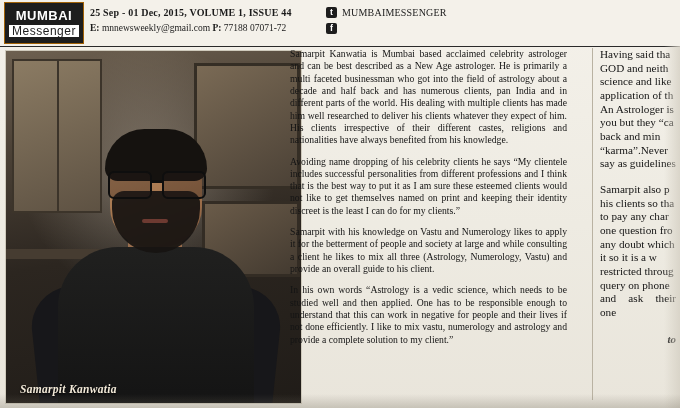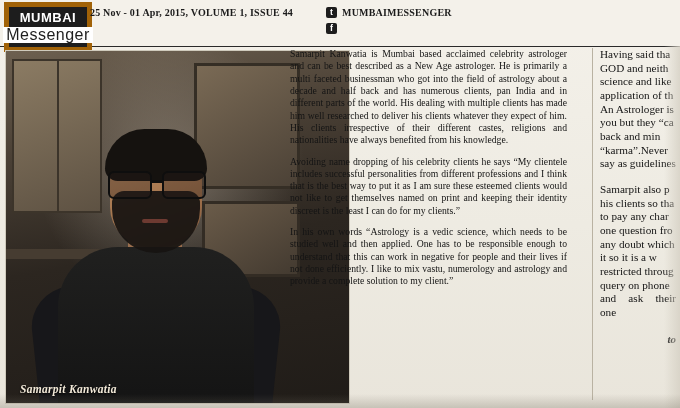--- a/index.html
+++ b/index.html
@@ -17,62 +17,61 @@
 
   
   .masthead{
     position:absolute;left:0;top:0;width:680px;height:46px;
     border-bottom:1.5px solid #2a2a2a;
     background:#f4f1ea;
   }
   .logo{
     position:absolute;left:4px;top:2px;width:78px;height:40px;
     background:#1d1d1d;color:#fff;
-    border:5px solid #a16207;
+    border:1px solid #a16207;
     display:flex;flex-direction:column;justify-content:center;align-items:center;
     line-height:1;
   }
   .logo .l1{
     font-family:"Liberation Sans", sans-serif;
     font-weight:bold;font-size:13px;letter-spacing:.5px;
   }
   .logo .l2{
     font-family:"Liberation Sans", sans-serif;
-    font-size:16px;letter-spacing:.5px;margin-top:3px;
+    font-size:12px;letter-spacing:.5px;margin-top:3px;
     background:#fff;color:#1d1d1d;padding:0 3px;
   }
   .mast-left{
     position:absolute;left:90px;top:7px;width:230px;
     font-family:"Liberation Serif", serif;
   }
   .mast-left .ln1{font-size:10px;font-weight:bold;letter-spacing:.2px;}
   .mast-left .ln2{font-size:9.5px;margin-top:5px;}
   .mast-left .ln2 b{font-weight:bold;}
   .mast-right{
     position:absolute;left:326px;top:7px;width:300px;
     font-family:"Liberation Serif", serif;font-size:10px;
   }
   .social-row{display:flex;align-items:center;margin-bottom:5px;}
   .social-row .glyph{
     display:inline-block;width:11px;height:11px;margin-right:5px;
     background:#1d1d1d;color:#fff;border-radius:2px;
     font-family:"Liberation Sans",sans-serif;
     font-size:9px;line-height:11px;text-align:center;font-weight:bold;
   }
-  .social-row .txt{font-weight:bold;letter-spacing:.2px;}
+  .social-row .txt{font-weight:normal;letter-spacing:.2px;}
 
   
   .body-area{
     position:absolute;left:0;top:46px;width:680px;height:362px;
   }
   .photo-col{
     position:absolute;left:5px;top:4px;width:295px;height:352px;
     overflow:hidden;
     border:1px solid #cfcabc;
-    padding-left:48px;
   }
   .photo{
     position:absolute;inset:0;
     background:
       radial-gradient(circle at 48% 34%, rgba(255,243,225,.30) 0%, rgba(0,0,0,0) 46%),
       linear-gradient(170deg,#6d6050 0%,#4a4035 26%,#2c2620 55%,#201c18 100%);
   }
   
   .bg-window{
     position:absolute;left:6px;top:8px;width:86px;height:150px;
@@ -189,21 +188,27 @@
 
 <div class="page">
 
   <div class="masthead">
     <div class="logo">
       <span class="l1">MUMBAI</span>
       <span class="l2">Messenger</span>
     </div>
 
     <div class="mast-left">
-      <div class="ln1">25 Nov - 01 Apr, 2015, VOLUME 1, ISSUE 44</div>
+      <div class="ln1">25 Sep - 01 Dec, 2015, VOLUME 1, ISSUE 44</div>
+      <div class="ln2">
+        <b>E:</b>
+        <span>mnnewsweekly@gmail.com</span>
+        <b>P:</b>
+        <span>77188 07071-72</span>
+      </div>
     </div>
 
     <div class="mast-right">
       <div class="social-row">
         <span class="glyph">t</span>
         <span class="txt">MUMBAIMESSENGER</span>
       </div>
       <div class="social-row">
         <span class="glyph">f</span>
       </div>
@@ -231,20 +236,21 @@
           <span class="bridge"></span>
           <span class="lens r"></span>
         </div>
       </div>
       <div class="caption">Samarpit Kanwatia</div>
     </div>
 
     <div class="col-text col-2">
       <p>Samarpit Kanwatia is Mumbai based acclaimed celebrity astrologer and can be best described as a New Age astrologer. He is primarily a multi faceted businessman who got into the field of astrology about a decade and half back and has numerous clients, pan India and in different parts of the world. His dealing with multiple clients has made him well researched to deliver his clients whatever they expect of him. His clients irrespective of their different castes, religions and nationalities have always benefited from his knowledge.</p>
       <p>Avoiding name dropping of his celebrity clients he says “My clientele includes successful personalities from different professions and I think that is the best way to put it as I am sure these esteemed clients would not like to get themselves named on print and keeping their identity discreet is the least I can do for my clients.”</p>
+      <p>Samarpit with his  knowledge on Vastu and Numerology likes to apply it for the betterment of people and society at large and while consulting a client he likes to mix all three (Astrology, Numerology, Vastu) and provide an overall guide to his client.</p>
       <p> In his own words “Astrology is a vedic science, which needs to be studied well and then applied. One has to be responsible enough to understand that this can work in negative for  people and their lives if not done efficiently. I like to mix vastu, numerology and astrology and provide a complete solution to my client.”</p>
     </div>
 
     <div class="col-sep"></div>
 
     <div class="col-text col-3">
       <div class="big">Having said tha</div>
       <div class="big">GOD and neith</div>
       <div class="big">science and like</div>
       <div class="big">application of th</div>

